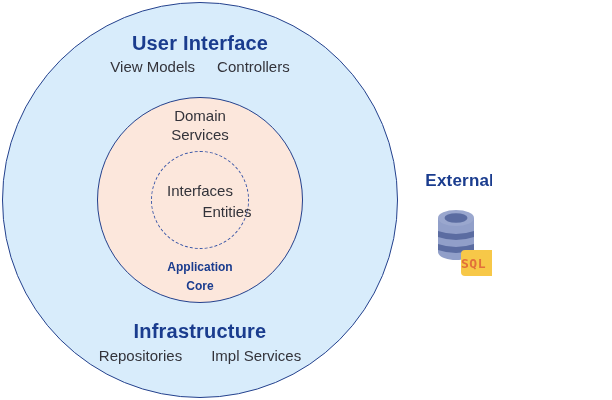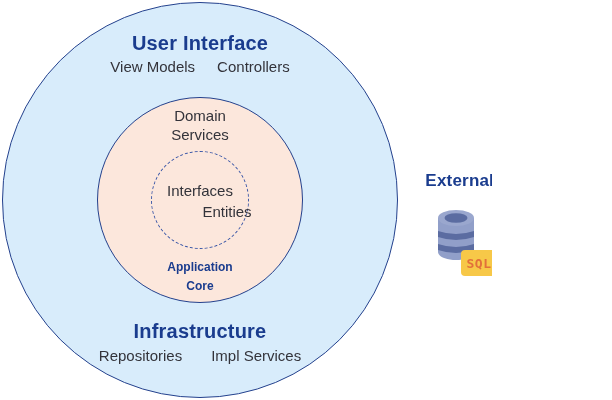--- a/index.html
+++ b/index.html
@@ -70,21 +70,21 @@
     font-size: 17px;
   }
   .icon { position: absolute; }
   .db-icon { left: 436px; top: 206px; }
   .sql-badge {
     position: absolute;
     left: 461px; top: 250px;
     width: 36px; height: 26px;
     background: #F7C848;
     border-radius: 4px;
-    display: flex; align-items: center; justify-content: center;
+    display: flex; align-items: center; justify-content: flex-start;
     font-family: "DejaVu Sans Mono", monospace;
     font-weight: bold;
     font-size: 13px;
     color: #E2703A;
     letter-spacing: 0.5px;
   }
   .cloud-icon { left: 545px; top: 222px; }
   .mail-icon { left: 502px; top: 284px; }
 </style>
 </head>

